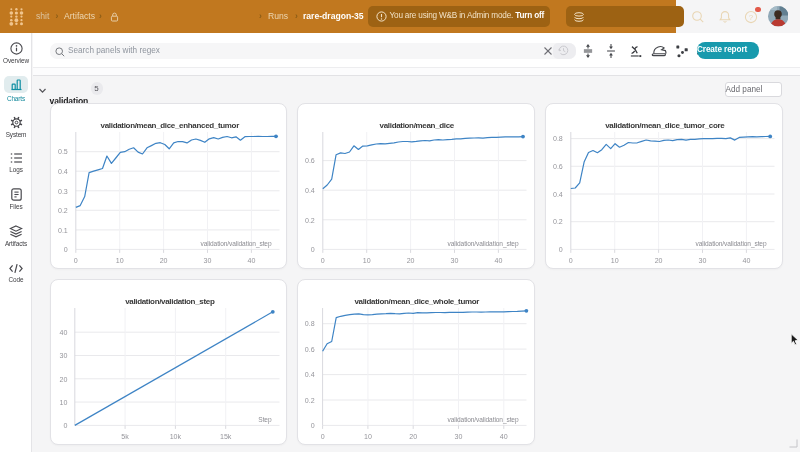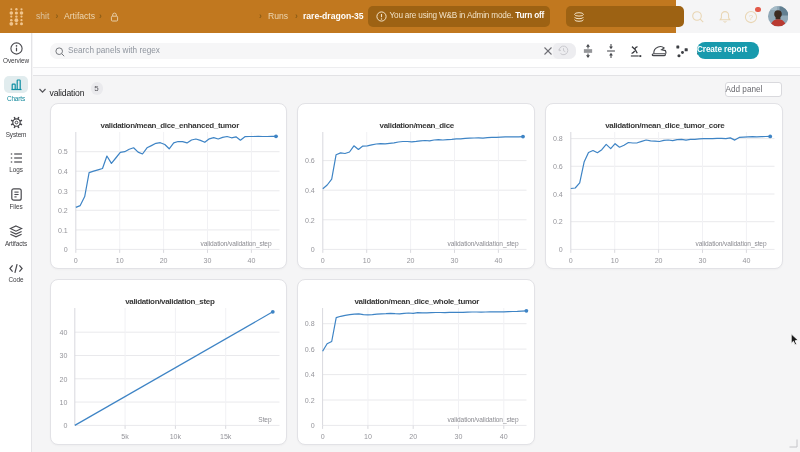--- a/index.html
+++ b/index.html
@@ -12,21 +12,21 @@
 #sidebar{position:absolute;left:0;top:33px;width:32px;height:419px;background:#fff;border-right:1px solid #e4e4e7;z-index:5}
 .sbitem{position:absolute;left:0;width:32px;text-align:center}
 .sblabel{font-size:6.4px;color:#3c3c40;display:block;margin-top:2px;letter-spacing:-0.1px}
 #toolbar{position:absolute;left:33px;top:33px;width:767px;height:35px;background:#fff;border-bottom:1px solid #ededef}
 #searchbox{position:absolute;left:17px;top:9.5px;width:526px;height:16.5px;background:#f6f6f7;border-radius:7px}
 #searchbox .ph{position:absolute;left:18px;top:0;line-height:16.5px;font-size:8.2px;color:#8f959e}
 .tbicon{position:absolute;top:9px;width:18px;height:18px}
 #crbtn{position:absolute;left:664px;top:9px;width:62px;height:16.8px;background:#189aad;border-radius:8px;color:#fff;font-size:8.2px;letter-spacing:-0.1px;font-weight:bold;line-height:16.8px}
 #secstrip{position:absolute;left:33px;top:68px;width:767px;height:8px;background:#fcfcfd;border-bottom:1px solid #e2e2e5}
 #secheader{position:absolute;left:33px;top:76px;width:767px;height:376px;background:#f5f5f6}
-#vtitle{position:absolute;left:16.5px;top:12px;font-size:8.6px;font-weight:normal;color:#1d1d1f;letter-spacing:-0.15px}
+#vtitle{position:absolute;left:16.5px;top:20px;font-size:8.6px;font-weight:bold;color:#1d1d1f;letter-spacing:-0.15px}
 #vbadge{position:absolute;left:57.5px;top:6px;min-width:12px;height:13px;background:#eaeaed;border-radius:7px;font-size:8px;color:#55555b;text-align:center;line-height:13px;padding:0 3px}
 #addpanel{position:absolute;left:691.5px;top:5.5px;width:57px;height:15.5px;background:#fff;border:1px solid #d9d9dd;border-radius:3px;font-size:8.2px;color:#6a6a70;text-align:left;line-height:14px}
 .panel{position:absolute;background:#fff;border:1px solid #e2e2e6;border-radius:8px;box-shadow:0 1px 2px rgba(0,0,0,0.03);width:237.5px;height:165.5px;overflow:hidden}
 svg text{font-family:"Liberation Sans",sans-serif}
 </style></head>
 <body>
 <div id="nav">
     <svg class="abs" style="left:0;top:0" width="33" height="33">
       <circle cx="11.3" cy="9.3" r="1.0" fill="#f0c58e"></circle>
       <circle cx="11.3" cy="13.0" r="1.8" fill="#f0c58e"></circle>

